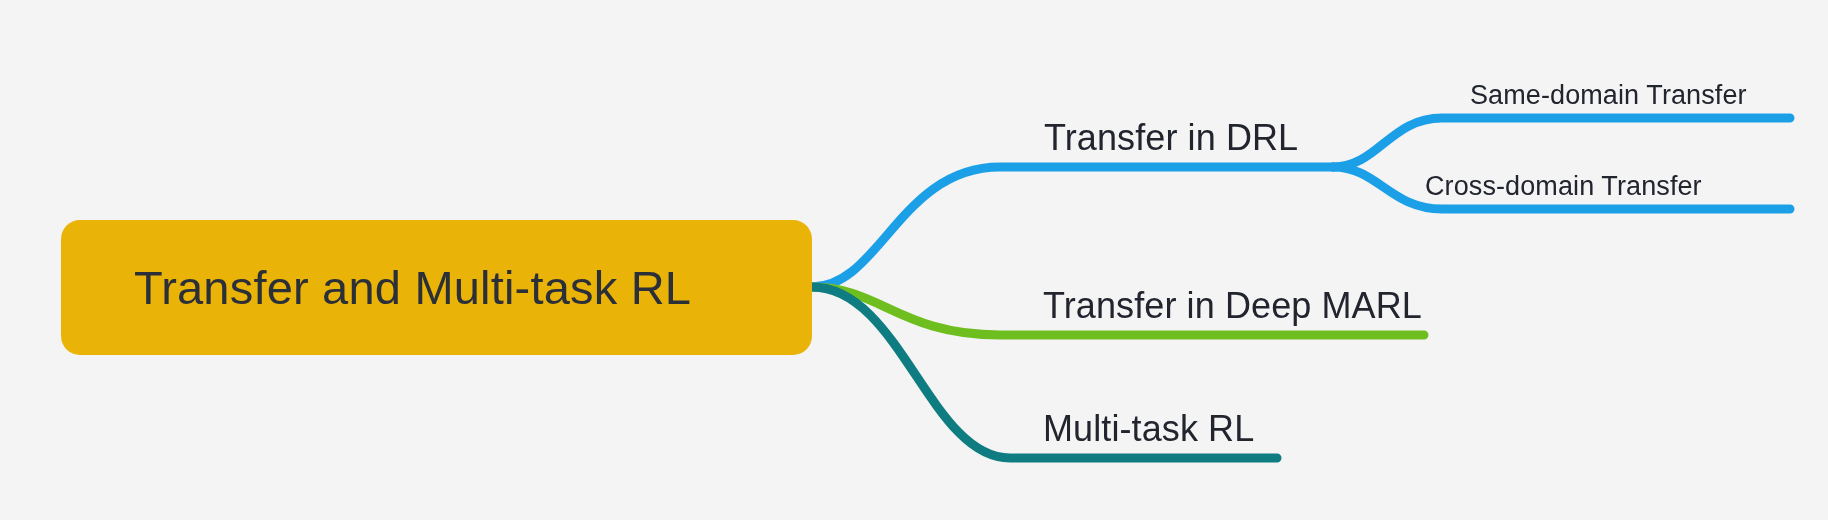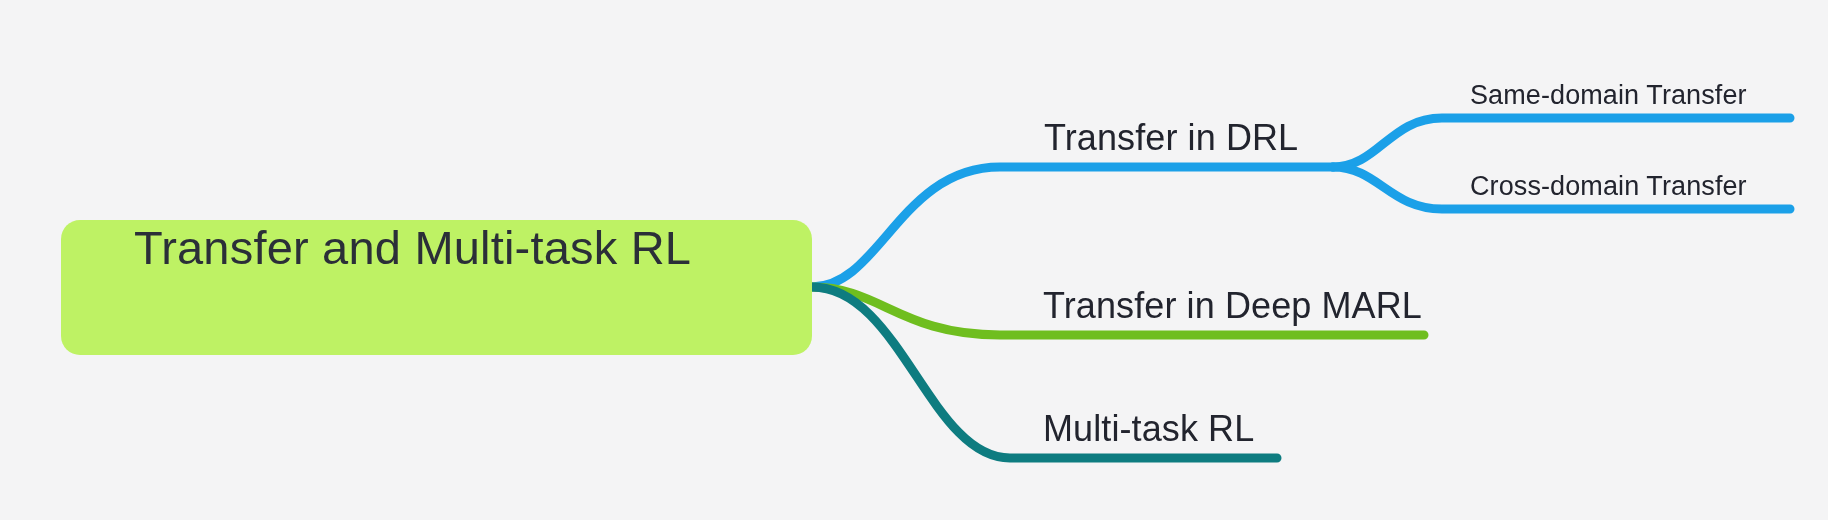--- a/index.html
+++ b/index.html
@@ -24,24 +24,25 @@
     top: 0;
     width: 1828px;
     height: 520px;
   }
   .root-node {
     position: absolute;
     left: 61px;
     top: 220px;
     width: 751px;
     height: 135px;
-    background: #bef264;
+    background: #eab308;
     border-radius: 19px;
     box-sizing: border-box;
     display: flex;
+    align-items: center;
     z-index: 2;
   }
   .root-label {
     font-size: 47px;
     color: #2b2f38;
     letter-spacing: 0.2px;
     padding-left: 73px;
     white-space: nowrap;
     font-weight: 400;
   }
@@ -59,21 +60,21 @@
   .lvl2-label {
     font-size: 27px;
     letter-spacing: 0.1px;
   }
   
   .n-transfer-drl   { left: 1044px; top: 117px; }
   .n-deep-marl      { left: 1043px; top: 285px; text-align: right; }
   .n-multitask-rl   { left: 1043px; top: 408px; text-align: center; }
   
   .n-same-domain    { left: 1470px; top: 80px; }
-  .n-cross-domain   { left: 1470px; top: 171px; }
+  .n-cross-domain   { left: 1425px; top: 171px; }
 </style>
 </head>
 <body>
 
 <div id="mindmap">
 
   <svg id="edges" viewBox="0 0 1828 520" xmlns="http://www.w3.org/2000/svg">
 
     <path d="M 812,287 C 880,287 900,167 1000,167 L 1333,167" fill="none" stroke="#1ba0e8" stroke-width="9" stroke-linecap="round"></path>
 

